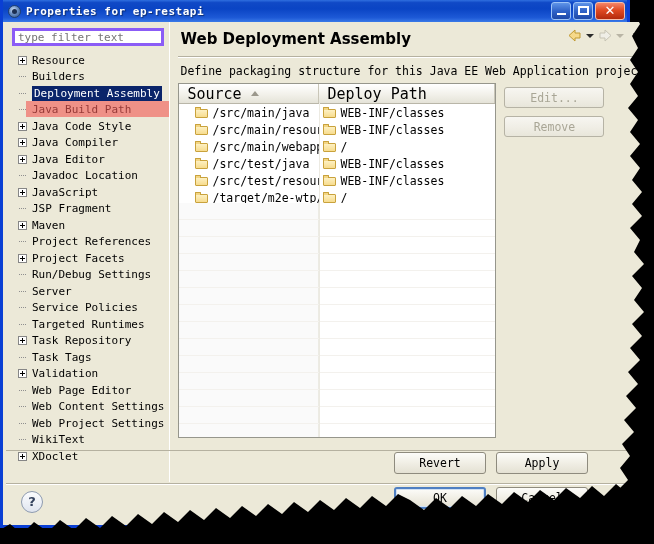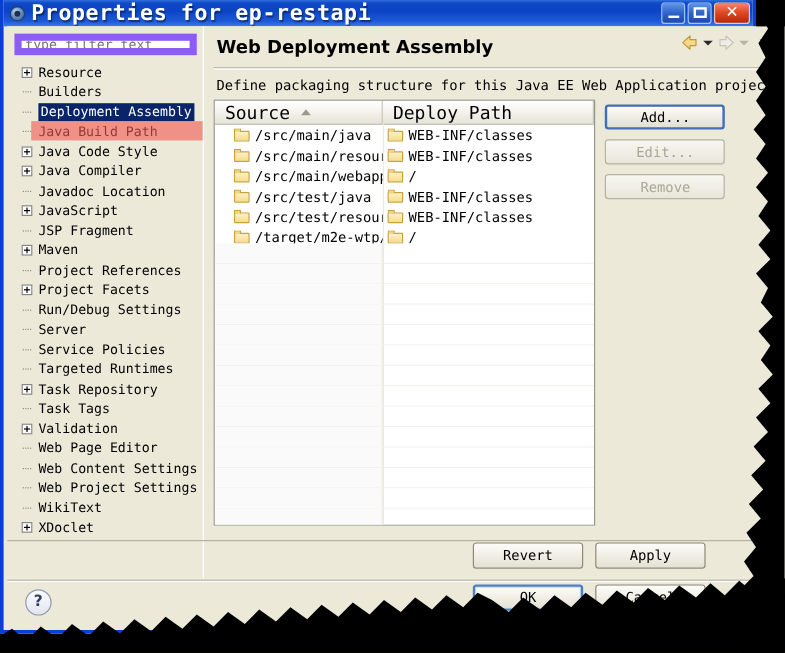--- a/index.html
+++ b/index.html
@@ -48,21 +48,21 @@
   }
   .title-icon .gear:after {
     content:"";
     position:absolute; left:3px; top:3px;
     width:5px; height:5px; border-radius:50%;
     background:#1c2f52;
   }
   .title-text {
     color: #fff;
     font-family: "DejaVu Sans Mono", monospace;
-    font-size: 18px;
+    font-size: 11px;
     font-weight: bold;
     letter-spacing: 0.5px;
     text-shadow: 1px 1px 1px rgba(0,0,0,0.45);
     white-space: nowrap;
   }
   .title-buttons {
     position: absolute;
     right: 2px; top: 2px;
     display: flex;
     gap: 2px;
@@ -108,21 +108,21 @@
   .left-panel {
     width: 188px;
     background: #ece9d8;
     padding: 6px 5px 0 6px;
     box-sizing: border-box;
     position: relative;
   }
   .filter-box {
     width: 100%;
     height: 18px;
-    border: 6px solid #8b5cf6;
+    border: 3px solid #8b5cf6;
     background: #fff;
     box-sizing: border-box;
     color: #b5b5ab;
     font-family: "DejaVu Sans Mono", monospace;
     font-size: 11px;
     padding: 2px 3px;
     outline: none;
   }
   .tree {
     margin-top: 6px;
@@ -518,20 +518,24 @@
             <span class="leaf-dash"></span>
             <span class="tree-label">Java Build Path</span>
           </div>
           <div class="tree-item">
             <span class="expander"></span>
             <span class="tree-label">Java Code Style</span>
           </div>
           <div class="tree-item">
             <span class="expander"></span>
             <span class="tree-label">Java Compiler</span>
+          </div>
+          <div class="tree-item">
+            <span class="expander"></span>
+            <span class="tree-label">Java Editor</span>
           </div>
           <div class="tree-item">
             <span class="leaf-dash"></span>
             <span class="tree-label">Javadoc Location</span>
           </div>
           <div class="tree-item">
             <span class="expander"></span>
             <span class="tree-label">JavaScript</span>
           </div>
           <div class="tree-item">
@@ -755,21 +759,20 @@
                 <div class="fc1"></div>
               </div>
               <div class="frow">
                 <div class="fc1"></div>
               </div>
             </div>
           <div class="col-divider" style="top:19px;"></div>
         </div>
 
         <div class="side-buttons" id="side-buttons">
-            <button class="btn default"><span>Add...</span></button>
             <button class="btn disabled"><span>Edit...</span></button>
             <button class="btn disabled"><span>Remove</span></button>
           </div>
 
       </div>
     </div>
   </div>
 
   <div class="bottom-sep"></div>
 

